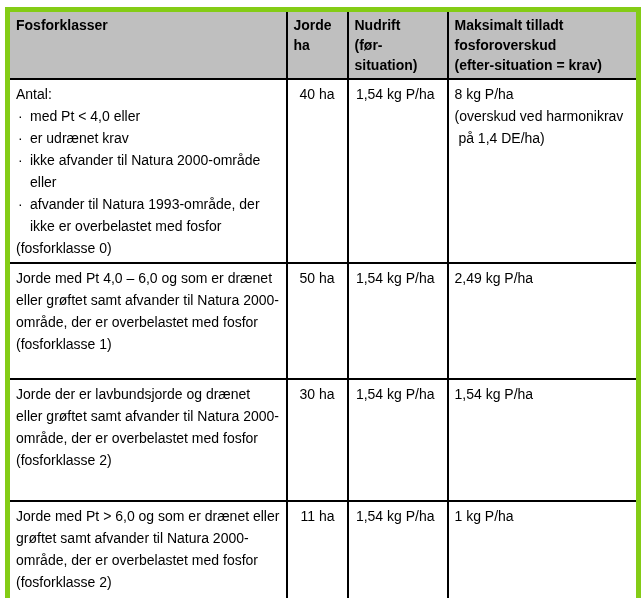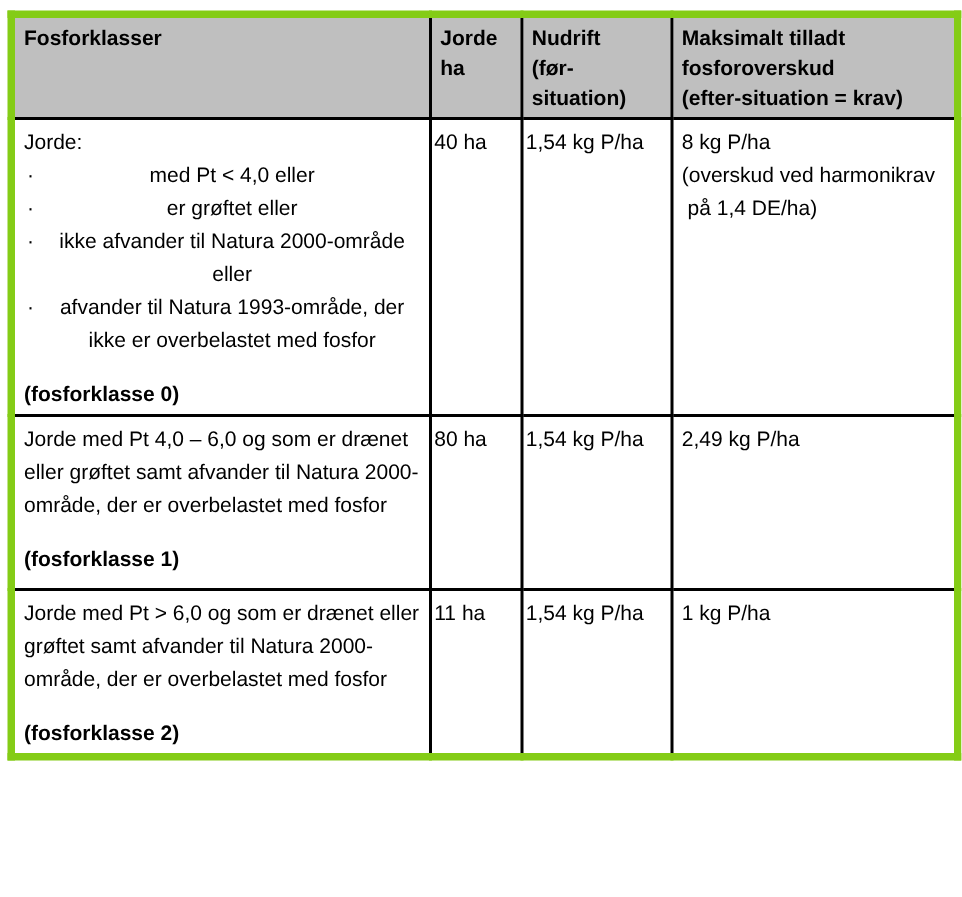--- a/index.html
+++ b/index.html
@@ -46,43 +46,42 @@
   tr.header-row { height: 63px; }
   tr.r0 { height: 184px; }
   tr.r1 { height: 116px; }
   tr.r2 { height: 122px; }
   tr.r3 { height: 108px; }
 
   .pre     { white-space: pre-line; }
   .prewrap { white-space: pre-wrap; }
 
   td.num {
-    text-align: left;
+    text-align: right;
     padding-left: 2px;
     padding-right: 12px;
     margin-left: 12px;
   }
 
   ul.bullets {
     margin: 0;
     padding: 0;
     list-style: none;
   }
   ul.bullets li {
     position: relative;
     padding-left: 14px;
-    text-align: center;
   }
   ul.bullets li::before {
     content: "\00B7";
     position: absolute;
     left: 2px;
     top: 0;
   }
-  .klasse { font-weight: bold; margin-top: 14px; }
+  .klasse { font-weight: normal; }
 </style>
 </head>
 <body>
 
 <div class="page">
   <table class="ftable">
     <colgroup>
       <col class="c1">
         <col class="c2">
         <col class="c3">
@@ -96,46 +95,55 @@
 (før-
 situation)</th>
         <th class="pre">Maksimalt tilladt
 fosforoverskud
 (efter-situation = krav)</th>
       </tr>
     </thead>
     <tbody>
       <tr class="r0">
         <td>
-          <div>Jorde:</div>
+          <div>Antal:</div>
           <ul class="bullets">
             <li>med Pt &lt; 4,0 eller</li>
-            <li>er grøftet eller</li>
+            <li>er udrænet krav</li>
             <li>ikke afvander til Natura 2000-område eller</li>
             <li>afvander til Natura 1993-område, der ikke er overbelastet med fosfor</li>
           </ul>
           <div class="klasse">(fosforklasse 0)</div>
         </td>
         <td class="num">40 ha</td>
         <td class="num">1,54 kg P/ha</td>
         <td class="prewrap">8 kg P/ha
 (overskud ved harmonikrav
  på 1,4 DE/ha)</td>
       </tr>
 
       <tr class="r1">
         <td>
           <div>Jorde med Pt 4,0 – 6,0 og som er drænet eller grøftet samt afvander til Natura 2000-område, der er overbelastet med fosfor</div>
           <div class="klasse">(fosforklasse 1)</div>
         </td>
-        <td class="num">80 ha</td>
+        <td class="num">50 ha</td>
         <td class="num">1,54 kg P/ha</td>
         <td>2,49 kg P/ha</td>
       </tr>
 
+      <tr class="r2">
+        <td>
+          <div>Jorde der er lavbundsjorde og drænet eller grøftet samt afvander til Natura 2000-område, der er overbelastet med fosfor</div>
+          <div class="klasse">(fosforklasse 2)</div>
+        </td>
+        <td class="num">30 ha</td>
+        <td class="num">1,54 kg P/ha</td>
+        <td>1,54 kg P/ha</td>
+      </tr>
 
       <tr class="r3">
         <td>
           <div>Jorde med Pt &gt; 6,0 og som er drænet eller grøftet samt afvander til Natura 2000-område, der er overbelastet med fosfor</div>
           <div class="klasse">(fosforklasse 2)</div>
         </td>
         <td class="num">11 ha</td>
         <td class="num">1,54 kg P/ha</td>
         <td>1 kg P/ha</td>
       </tr>

